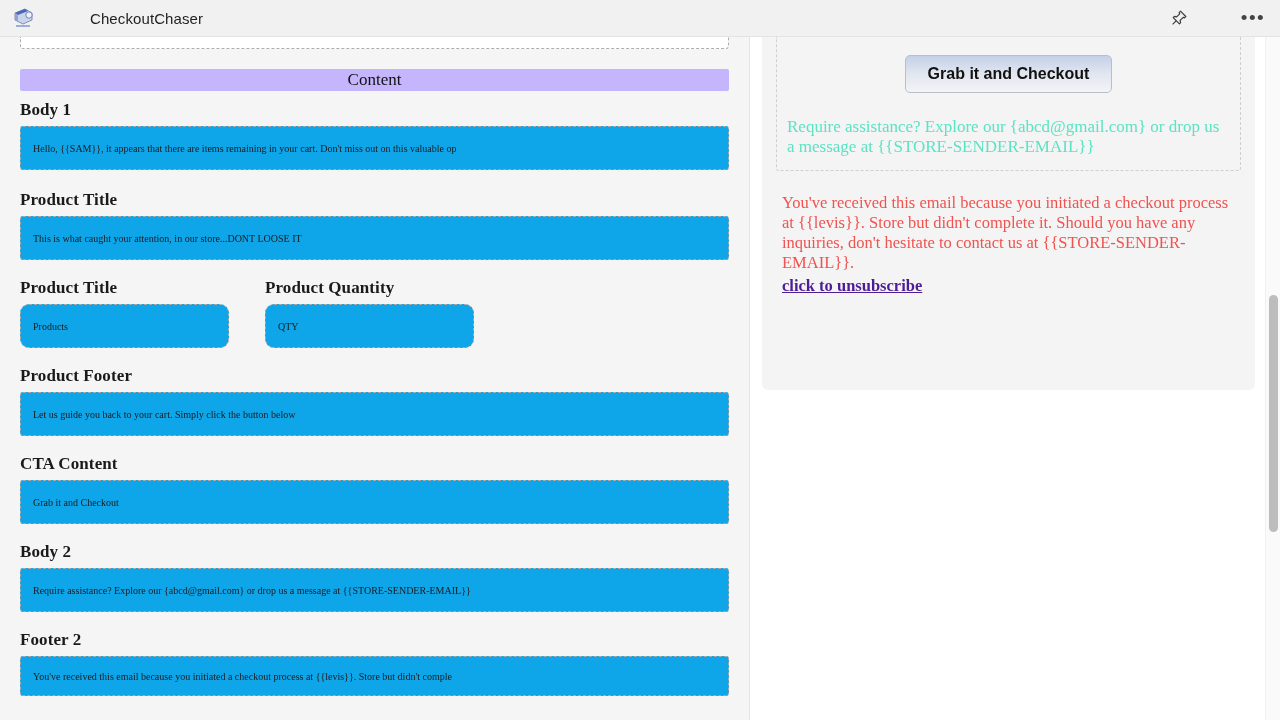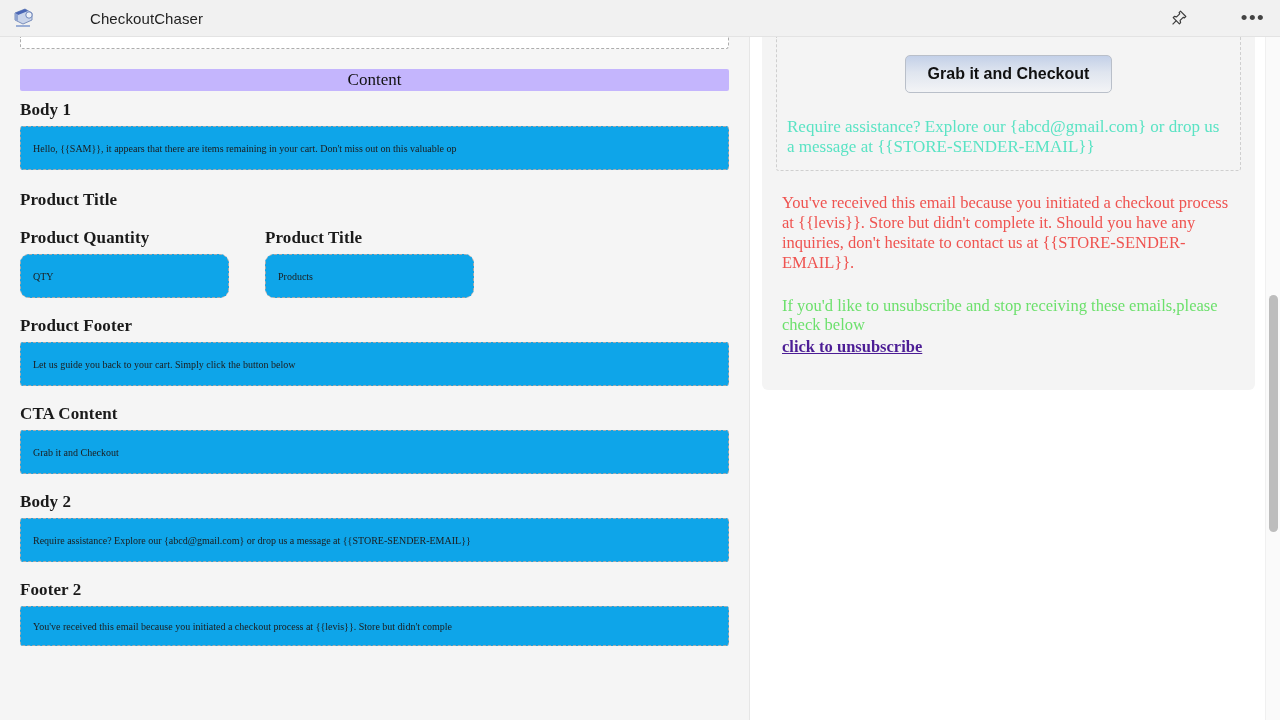--- a/index.html
+++ b/index.html
@@ -225,30 +225,31 @@
       <span>Content</span>
     </div>
 
     <div class="field-block mb20">
       <div class="field-label">Body 1</div>
       <div class="field-input">Hello, {{SAM}}, it appears that there are items remaining in your cart. Don't miss out on this valuable op</div>
     </div>
 
     <div class="field-block mb18">
       <div class="field-label">Product Title</div>
+      <div class="field-input">This is what caught your attention, in our store...DONT LOOSE IT</div>
     </div>
 
     <div class="row2 mb18">
+      <div>
+        <div class="field-label">Product Title</div>
+        <div class="field-input short">Products</div>
+      </div>
       <div>
         <div class="field-label">Product Quantity</div>
         <div class="field-input short">QTY</div>
-      </div>
-      <div>
-        <div class="field-label">Product Title</div>
-        <div class="field-input short">Products</div>
       </div>
     </div>
 
     <div class="field-block mb18">
       <div class="field-label">Product Footer</div>
       <div class="field-input">Let us guide you back to your cart. Simply click the button below</div>
     </div>
 
     <div class="field-block mb18">
       <div class="field-label">CTA Content</div>
@@ -272,21 +273,20 @@
 
       <div class="preview-dashed">
         <div class="cta-wrap">
           <div class="cta-btn">Grab it and Checkout</div>
         </div>
         <div class="preview-teal">Require assistance? Explore our {abcd@gmail.com} or drop us a message at {{STORE-SENDER-EMAIL}}</div>
       </div>
 
       <div class="preview-red">You've received this email because you initiated a checkout process at {{levis}}. Store but didn't complete it. Should you have any inquiries, don't hesitate to contact us at {{STORE-SENDER-EMAIL}}.</div>
 
-      <div class="preview-green">If you'd like to unsubscribe and stop receiving these emails,please check below</div>
       <a class="unsub-link" href="#">click to unsubscribe</a>
 
     </div>
   </div>
 
   <div class="scroll-track">
     <div class="scroll-thumb"></div>
   </div>
 
 </div>

